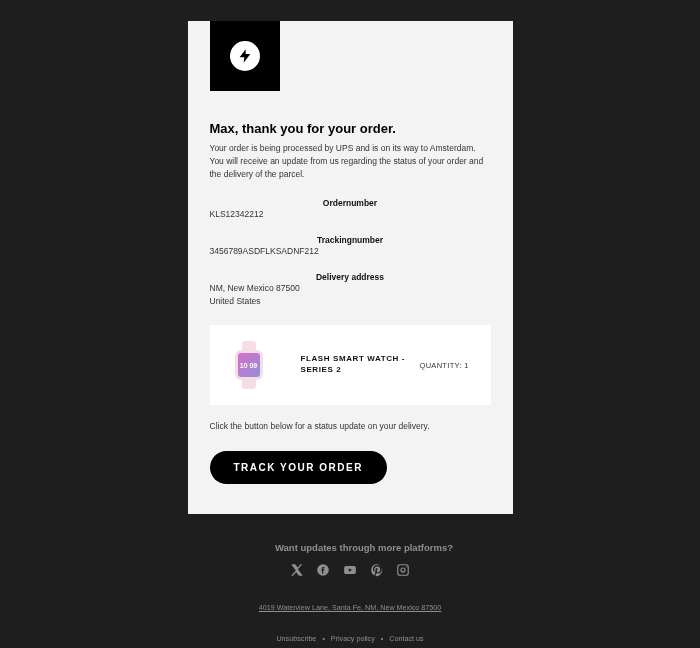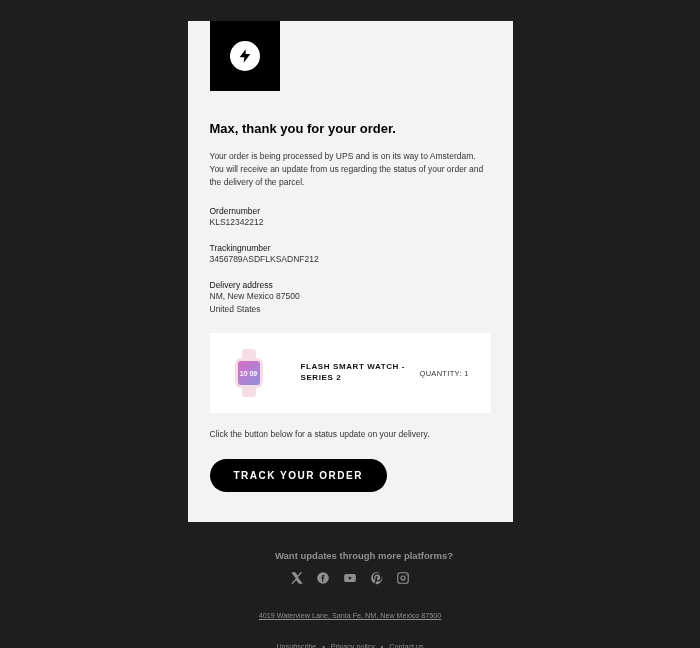--- a/index.html
+++ b/index.html
@@ -34,34 +34,35 @@
     align-items: center;
     justify-content: center;
   }
   .content {
     padding: 30px 22px 22px;
   }
   .headline {
     font-size: 13px;
     font-weight: bold;
     color: #000;
-    margin-bottom: 14px;
+    margin-bottom: 6px;
   }
   .intro {
     font-size: 8.5px;
     color: #333;
     line-height: 1.5;
     margin-bottom: 18px;
     max-width: 280px;
   }
   .field-block { margin-bottom: 14px; }
   .field-label {
     font-size: 8.5px;
-    font-weight: normal;
+    font-weight: bold;
     color: #111;
+    text-align: center;
   }
   .field-value {
     font-size: 8.5px;
     color: #333;
     line-height: 1.5;
   }
   .product-row {
     background: #fff;
     padding: 12px 14px;
     display: flex;

